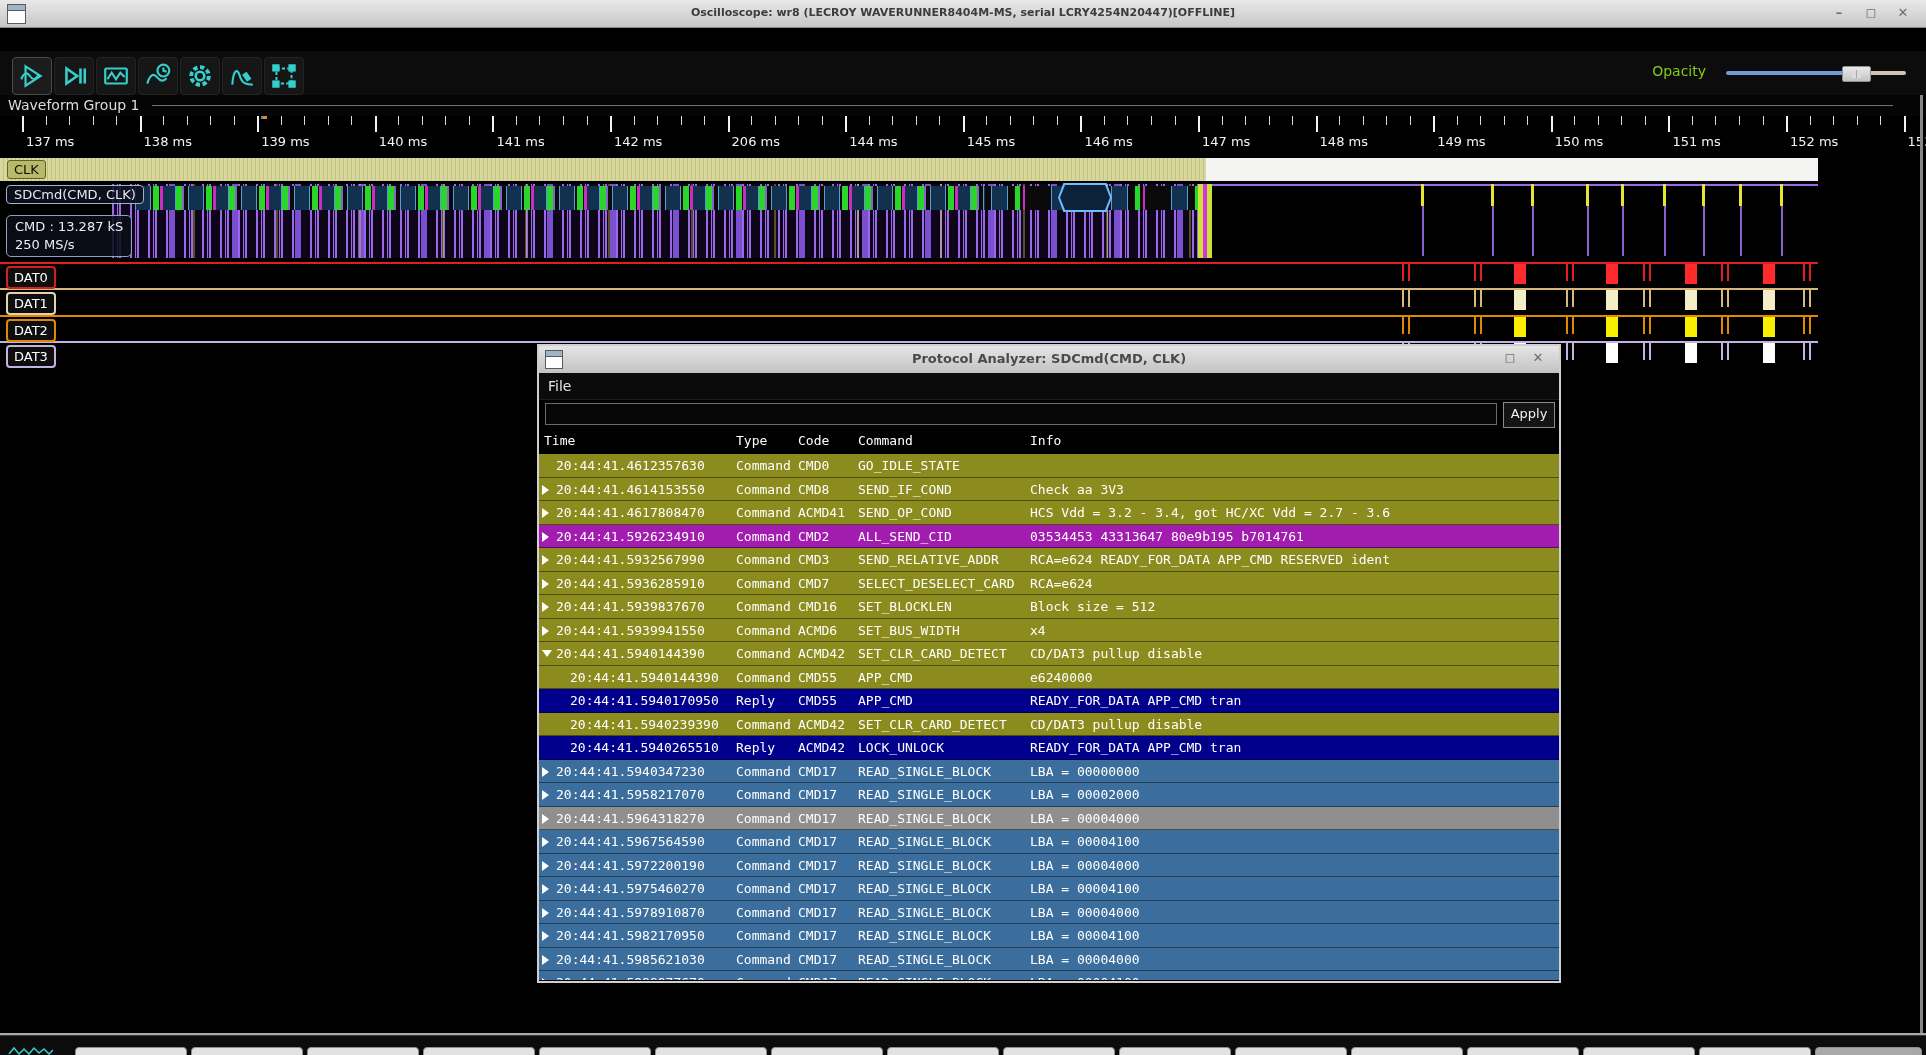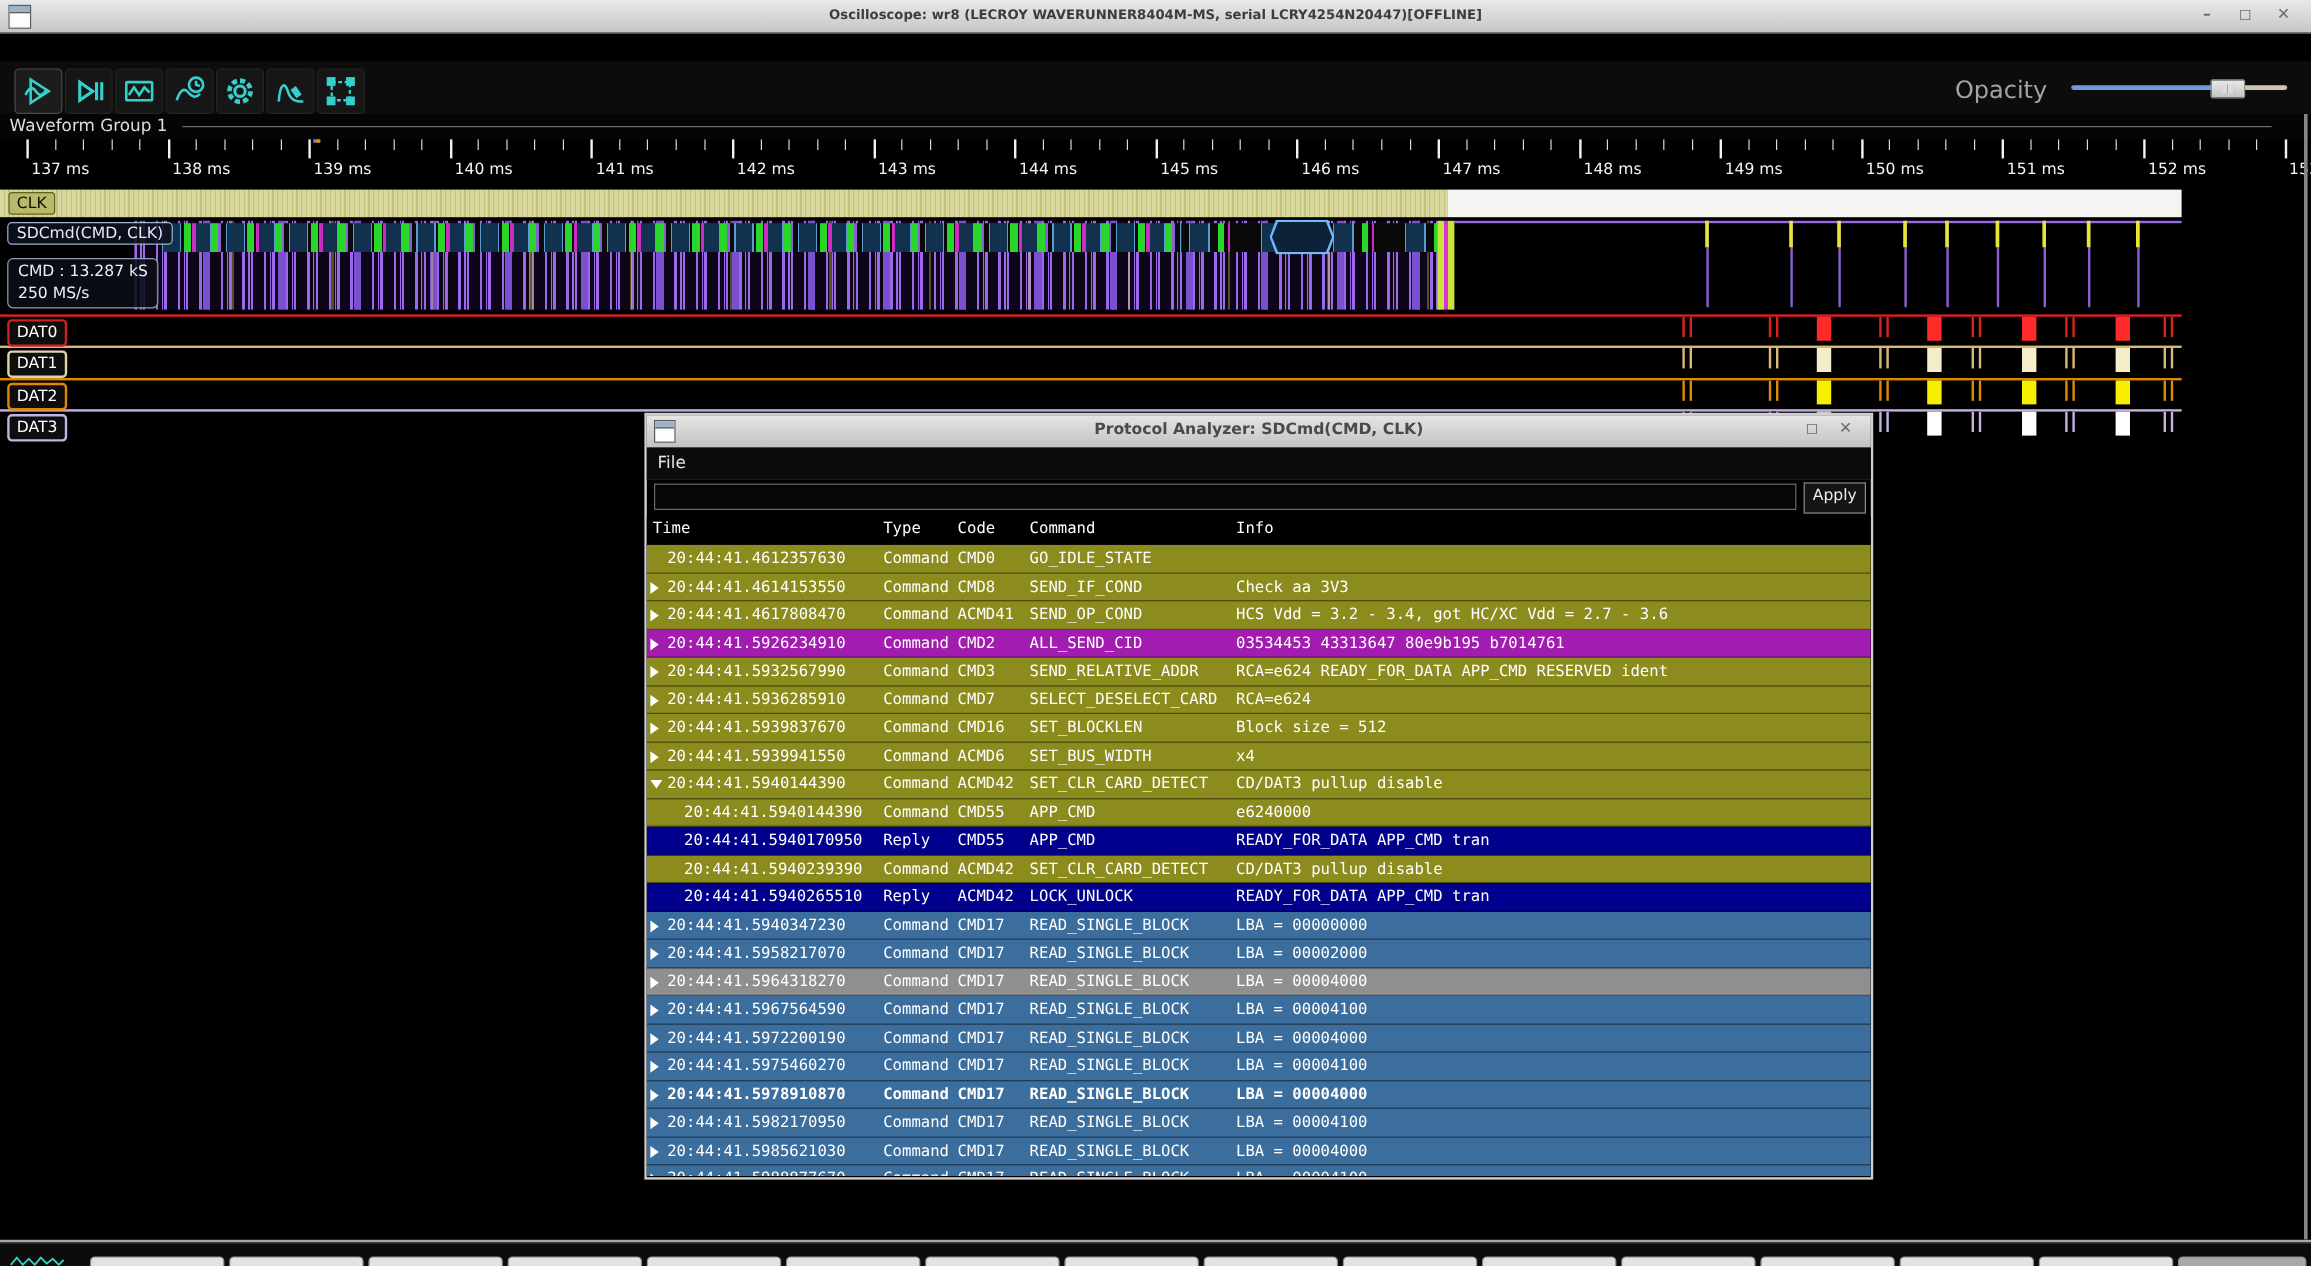--- a/index.html
+++ b/index.html
@@ -18,21 +18,21 @@
     font-size:13px;font-weight:bold;}
   #menubar{left:0;top:27px;width:1926px;height:24px;background:#0d0d0d;}
   .menu-item{display:inline-block;padding:3px 9px 0 9px;color:#e6e6e6;font-size:14px;line-height:21px;}
   #menubar .menu-item:first-child{margin-left:3px;}
 
   
   #toolbar{left:0;top:51px;width:1926px;height:44px;background:#0c0c0c;}
   .tbtn{top:6px;width:38px;height:36px;background:#161616;border:1px solid #242424;border-radius:4px;}
   .tbtn.sel{border-color:#4a4a4a;background:#1c1c1c;}
   .tbtn svg{position:absolute;left:5px;top:4px;}
-  #opacity-label{right:220px;top:12px;color:#a3a3a3;font-size:20px;}
+  #opacity-label{right:220px;top:12px;color:#84cc16;font-size:14px;}
   #opacity-slider{right:20px;top:14px;width:180px;height:16px;}
   #opacity-slider .fill{left:0;top:6px;width:120px;height:4px;background:#6f9cd8;border-radius:2px;}
   #opacity-slider .rest{left:142px;top:6px;width:38px;height:4px;background:#cfc5b4;border-radius:2px;}
   #opacity-slider .handle{left:116px;top:1px;width:27px;height:14px;border:1px solid #8f8f8f;border-radius:2px;
      background:repeating-linear-gradient(90deg,#dcdcdc 0 4px,#a8a8a8 4px 5px) center/9px 8px no-repeat, linear-gradient(#e9e9e9,#c4c4c4);}
 
   
   #wfgroup{left:0;top:95px;width:1926px;height:21px;background:#050505;}
   #wfgroup .glabel{left:8px;top:2px;color:#dddddd;font-size:14px;}
   #wfgroup .gline{left:152px;top:10px;width:1741px;height:1px;background:#6f6f6f;}
@@ -228,21 +228,21 @@
       <div class="tick-minor" style="position:absolute;left:539.4px;"></div>
       <div class="tick-minor" style="position:absolute;left:563.0px;"></div>
       <div class="tick-minor" style="position:absolute;left:586.5px;"></div>
       <div class="tick-major" style="position:absolute;left:610px;"></div>
       <div class="tick-label" style="position:absolute;left:614px;">142 ms</div>
       <div class="tick-minor" style="position:absolute;left:633.5px;"></div>
       <div class="tick-minor" style="position:absolute;left:657.0px;"></div>
       <div class="tick-minor" style="position:absolute;left:680.6px;"></div>
       <div class="tick-minor" style="position:absolute;left:704.1px;"></div>
       <div class="tick-major" style="position:absolute;left:727.5999999999999px;"></div>
-      <div class="tick-label" style="position:absolute;left:731.5999999999999px;">143 ms</div>
+      <div class="tick-label" style="position:absolute;left:731.5999999999999px;">206 ms</div>
       <div class="tick-minor" style="position:absolute;left:751.1px;"></div>
       <div class="tick-minor" style="position:absolute;left:774.6px;"></div>
       <div class="tick-minor" style="position:absolute;left:798.2px;"></div>
       <div class="tick-minor" style="position:absolute;left:821.7px;"></div>
       <div class="tick-major" style="position:absolute;left:845.1999999999999px;"></div>
       <div class="tick-label" style="position:absolute;left:849.1999999999999px;">144 ms</div>
       <div class="tick-minor" style="position:absolute;left:868.7px;"></div>
       <div class="tick-minor" style="position:absolute;left:892.2px;"></div>
       <div class="tick-minor" style="position:absolute;left:915.8px;"></div>
       <div class="tick-minor" style="position:absolute;left:939.3px;"></div>
@@ -541,21 +541,21 @@
           <span style="left: 491px;">LBA = 00004000</span>
         </div>
         <div class="prow" style="background: rgb(59, 109, 157);">
           <div class="parrow right"></div>
           <span style="left: 17px;">20:44:41.5975460270</span>
           <span style="left: 197px;">Command</span>
           <span style="left: 259px;">CMD17</span>
           <span style="left: 319px;">READ_SINGLE_BLOCK</span>
           <span style="left: 491px;">LBA = 00004100</span>
         </div>
-        <div class="prow" style="background: rgb(59, 109, 157); font-weight: bold;">
+        <div class="prow" style="background: rgb(59, 109, 157);">
           <div class="parrow right"></div>
           <span style="left: 17px;">20:44:41.5978910870</span>
           <span style="left: 197px;">Command</span>
           <span style="left: 259px;">CMD17</span>
           <span style="left: 319px;">READ_SINGLE_BLOCK</span>
           <span style="left: 491px;">LBA = 00004000</span>
         </div>
         <div class="prow" style="background: rgb(59, 109, 157);">
           <div class="parrow right"></div>
           <span style="left: 17px;">20:44:41.5982170950</span>

